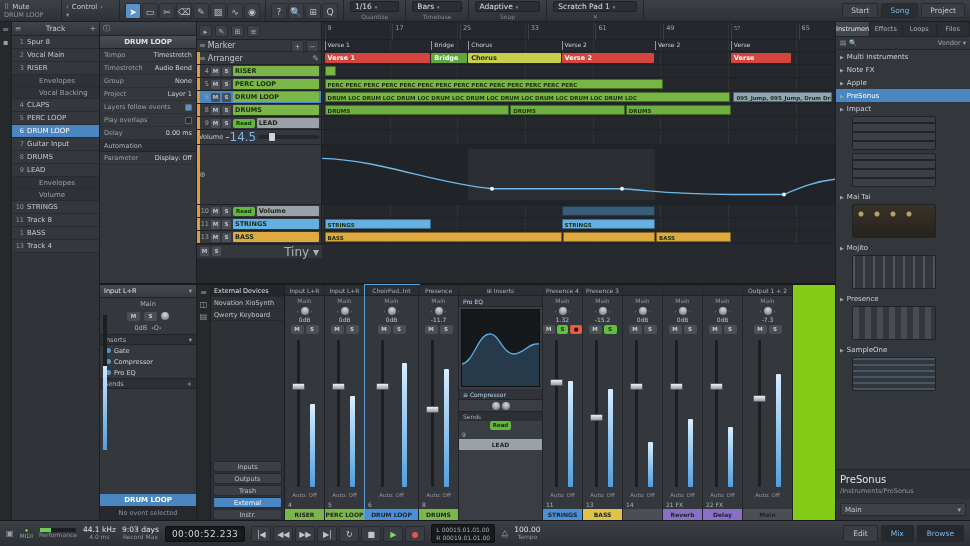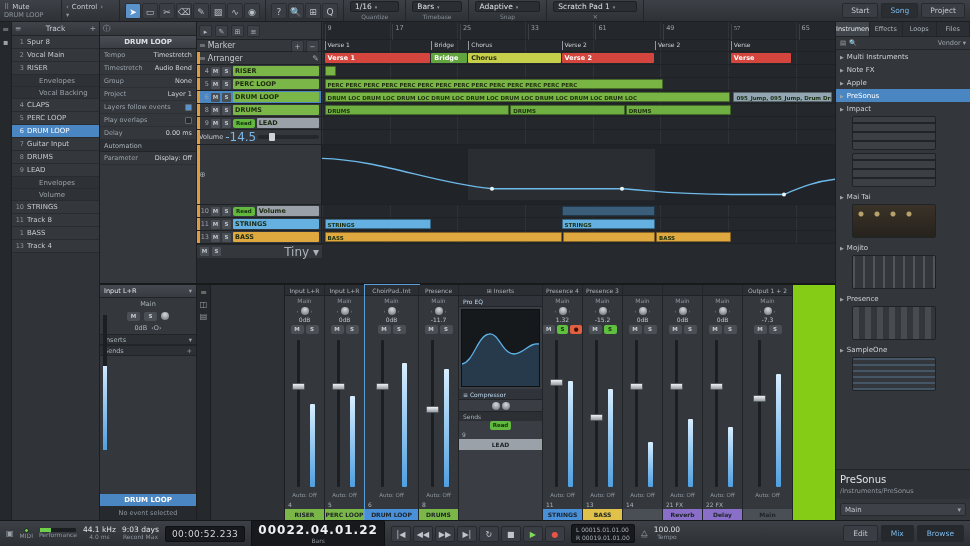--- a/index.html
+++ b/index.html
@@ -597,33 +597,58 @@
           <span>0dB</span>
           <span>‹O›</span>
         </div>
       <div class="cmeter">
           <i></i>
         </div>
       <div class="cs-head">
           <span>Inserts</span>
           <span class="ico">▾</span>
         </div>
+      <div id="console-inserts">
+          <div class="cs-item">
+            <span class="dot"></span>
+            <span>Gate</span>
+          </div>
+          <div class="cs-item">
+            <span class="dot"></span>
+            <span>Compressor</span>
+          </div>
+          <div class="cs-item">
+            <span class="dot"></span>
+            <span>Pro EQ</span>
+          </div>
+        </div>
       <div class="cs-head">
           <span>Sends</span>
           <span class="ico">+</span>
         </div>
       <div class="footchip">DRUM LOOP</div>
       <div class="noev">No event selected</div>
     </div>
     <div id="rack">
       <div id="racknav">
         <span class="ico">≡</span>
         <span class="ico">◫</span>
         <span class="ico">▤</span>
       </div>
+      <div id="racklist">
+          <div class="ritem sel">External Devices</div>
+          <div class="ritem">Novation XioSynth</div>
+          <div class="ritem">Qwerty Keyboard</div>
+          <div style="flex: 1 1 0%;"></div>
+          <div class="rbtn">Inputs</div>
+          <div class="rbtn">Outputs</div>
+          <div class="rbtn">Trash</div>
+          <div class="rbtn active">External</div>
+          <div class="rbtn">Instr.</div>
+        </div>
     </div>
     <div id="channels">
         <div class="strip" style="width: 40px;">
           <div class="ch-head">Input L+R</div>
           <div class="ch-main">Main</div>
           <div class="ch-pan">
             <span>‹</span>
             <span class="knob"></span>
             <span>›</span>
           </div>
@@ -875,24 +900,20 @@
     <div class="tstack">
       <span class="tbig">44.1 kHz</span>
       <span class="tsm">4.0 ms</span>
     </div>
     <div class="tstack">
       <span class="tbig">9:03 days</span>
       <span class="tsm">Record Max</span>
     </div>
     <div class="disp">
       <div class="main">00:00:52.233</div>
-    </div>
-    <div class="disp" id="barsdisp">
-      <div class="main">00022.04.01.22</div>
-      <div class="tsm">Bars</div>
     </div>
     <div id="tpbuttons" style="display:flex;gap:2px;">
         <div class="tpbtn">|◀</div>
         <div class="tpbtn">◀◀</div>
         <div class="tpbtn">▶▶</div>
         <div class="tpbtn">▶|</div>
         <div class="tpbtn">↻</div>
         <div class="tpbtn">■</div>
         <div class="tpbtn play">▶</div>
         <div class="tpbtn rec">●</div>

